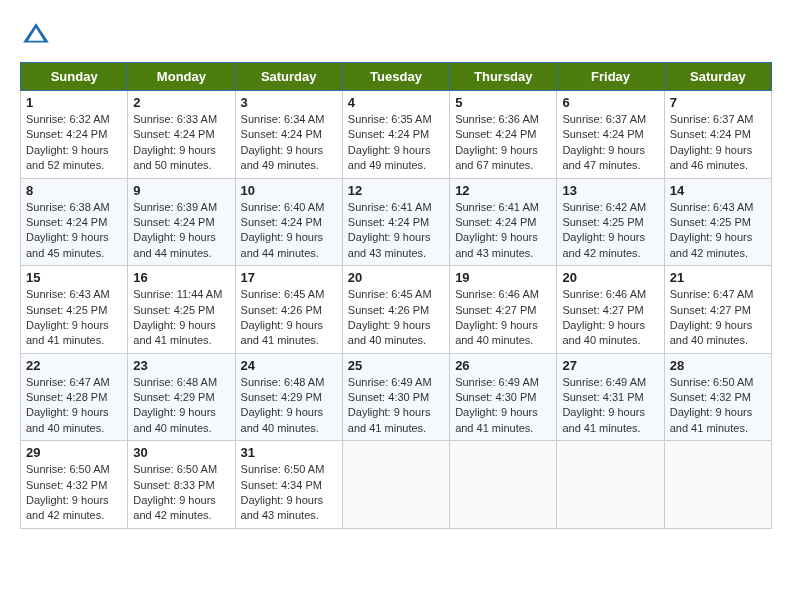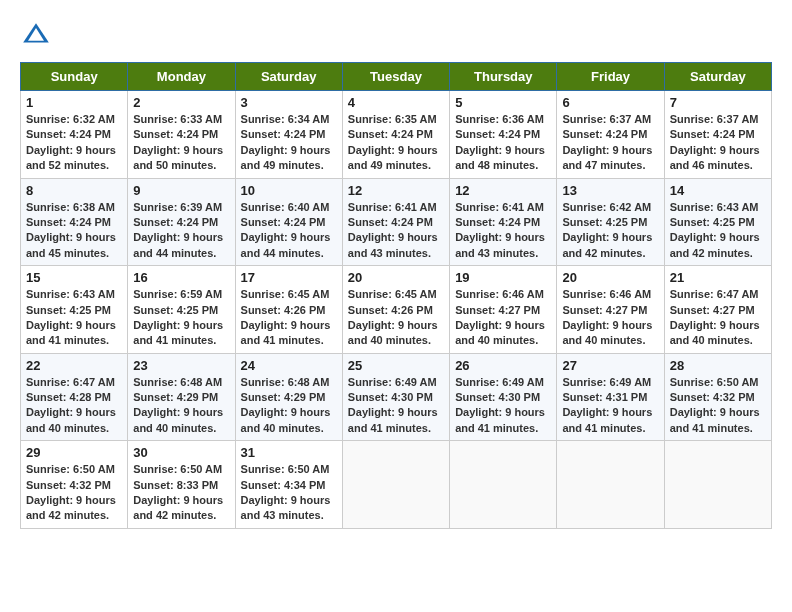--- a/index.html
+++ b/index.html
@@ -70,21 +70,20 @@
     .day-num {
       font-size: 13px;
       font-weight: bold;
       color: #222;
       display: block;
       margin-bottom: 2px;
     }
     .day-info {
       color: #333;
       line-height: 1.4;
-      font-weight: bold;
     }
     td.empty { background: #f9f9f9; }
   </style>
 </head>
 <body>
 
 <div class="header">
   <div class="logo">
     <svg class="logo-icon" viewBox="0 0 40 40" xmlns="http://www.w3.org/2000/svg">
       <polygon points="20,4 36,28 4,28" fill="#1a6bb5"></polygon>
@@ -145,21 +144,21 @@
             <span>Sunrise: 6:35 AM</span><br>
             <span>Sunset: 4:24 PM</span><br>
             <span>Daylight: 9 hours and 49 minutes.</span>
           </div>
         </td>
         <td>
           <span class="day-num">5</span>
           <div class="day-info">
             <span>Sunrise: 6:36 AM</span><br>
             <span>Sunset: 4:24 PM</span><br>
-            <span>Daylight: 9 hours and 48 minutes.</span>
+            <span>Daylight: 9 hours and 67 minutes.</span>
           </div>
         </td>
         <td>
           <span class="day-num">6</span>
           <div class="day-info">
             <span>Sunrise: 6:37 AM</span><br>
             <span>Sunset: 4:24 PM</span><br>
             <span>Daylight: 9 hours and 47 minutes.</span>
           </div>
         </td>
@@ -235,21 +234,21 @@
           <span class="day-num">15</span>
           <div class="day-info">
             <span>Sunrise: 6:43 AM</span><br>
             <span>Sunset: 4:25 PM</span><br>
             <span>Daylight: 9 hours and 41 minutes.</span>
           </div>
         </td>
         <td>
           <span class="day-num">16</span>
           <div class="day-info">
-            <span>Sunrise: 6:59 AM</span><br>
+            <span>Sunrise: 11:44 AM</span><br>
             <span>Sunset: 4:25 PM</span><br>
             <span>Daylight: 9 hours and 41 minutes.</span>
           </div>
         </td>
         <td>
           <span class="day-num">17</span>
           <div class="day-info">
             <span>Sunrise: 6:45 AM</span><br>
             <span>Sunset: 4:26 PM</span><br>
             <span>Daylight: 9 hours and 41 minutes.</span>

